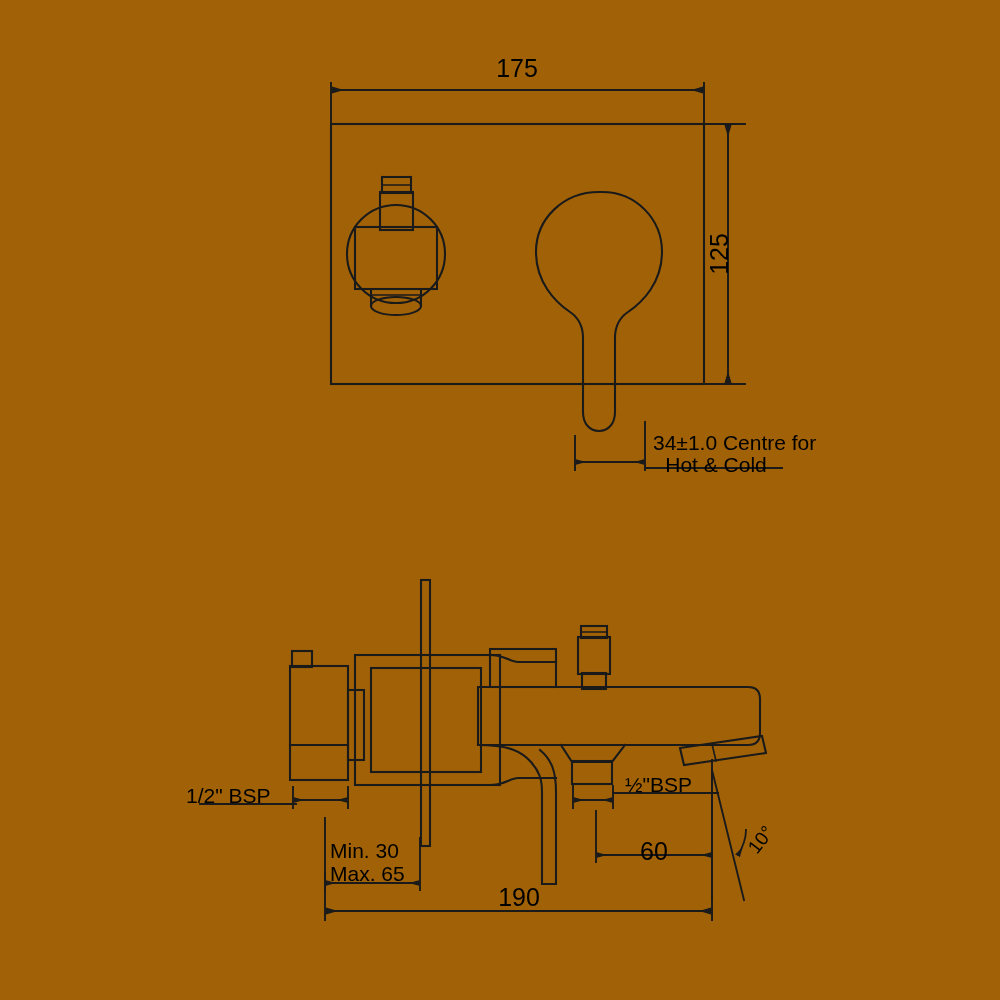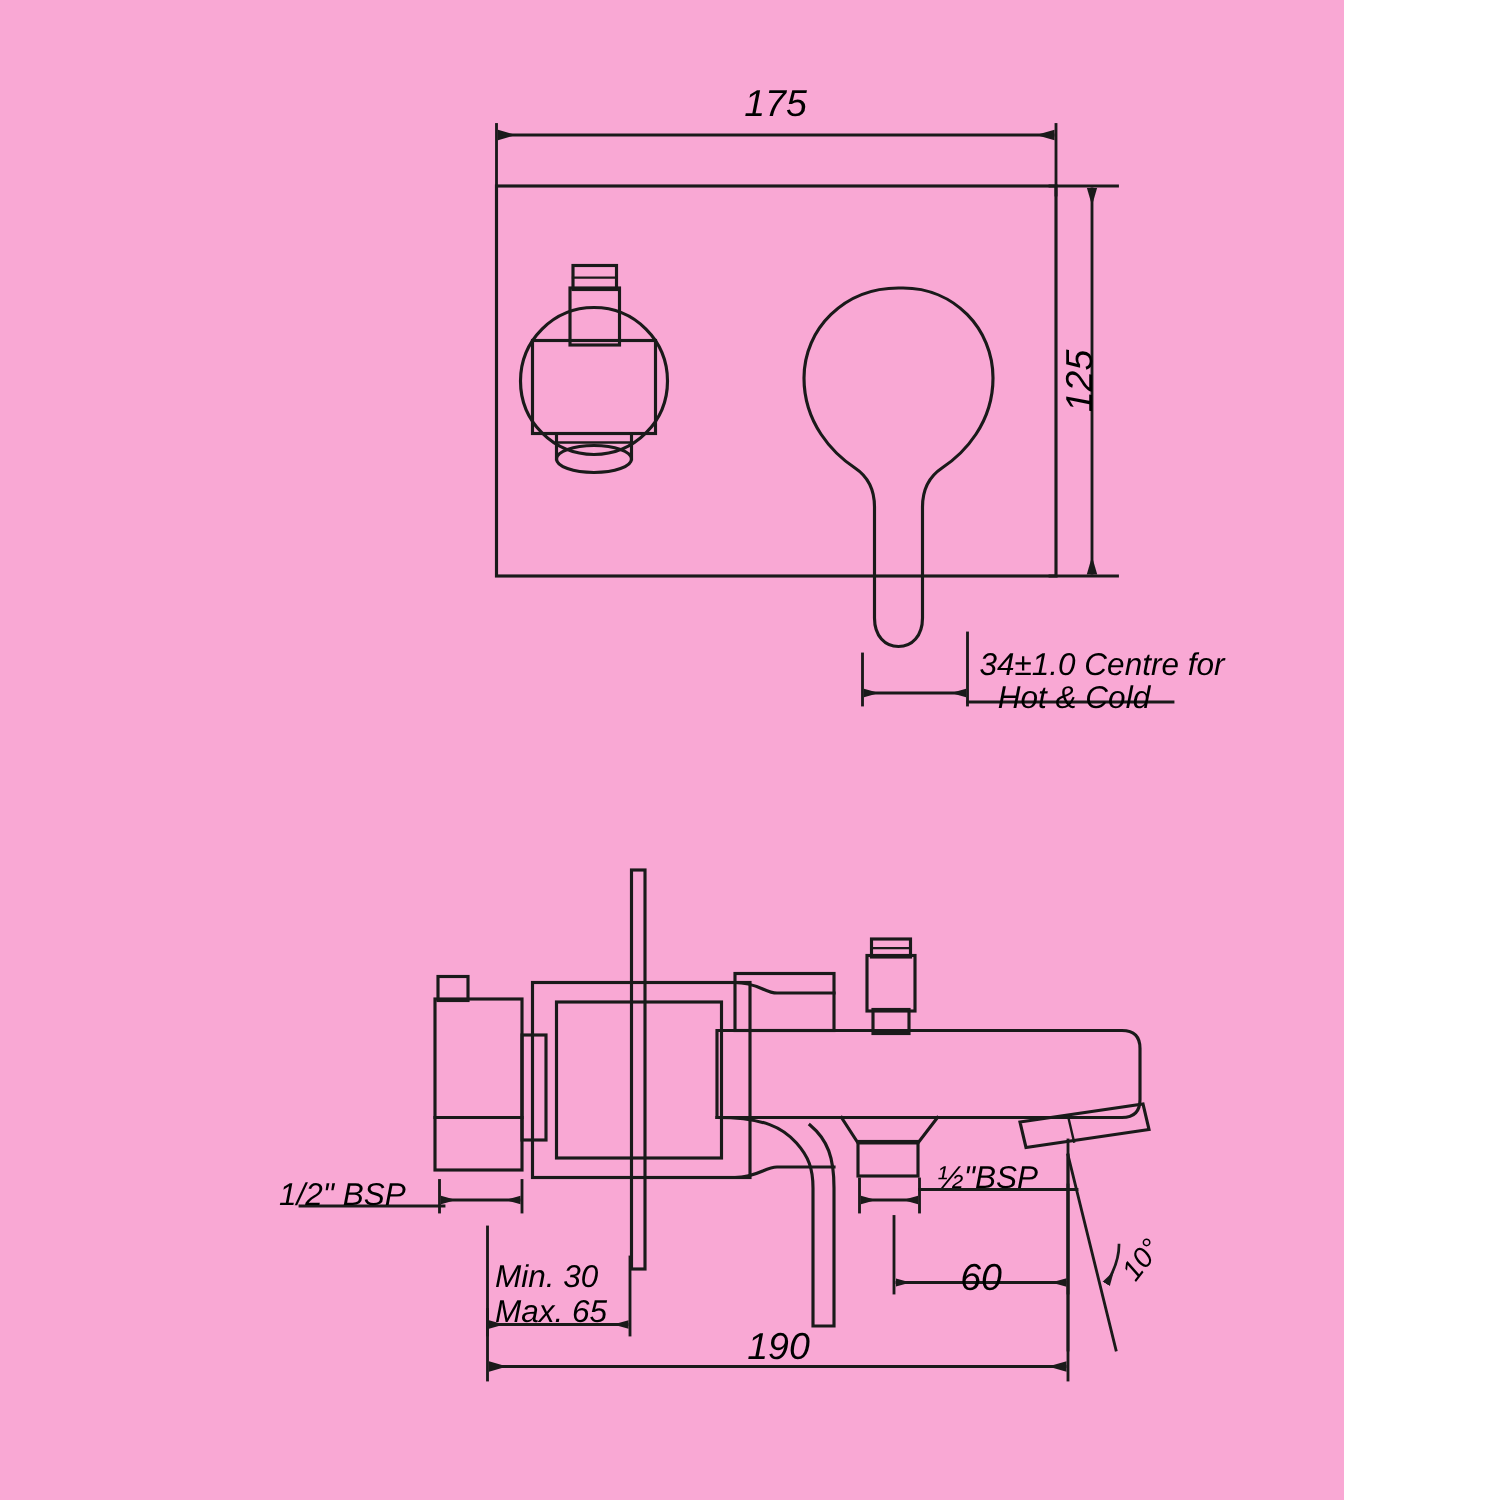--- a/index.html
+++ b/index.html
@@ -3,21 +3,21 @@
 <meta charset="utf-8">
 <title>Technical Drawing</title>
 <style>
   html,body{margin:0;padding:0;background:#ffffff;}
   body{
     width:1000px;height:1000px;
     font-family:"Liberation Sans", sans-serif;
     color:#1a1a1a;
     overflow:hidden;
   }
-  #sheet{position:relative;width:896px;height:1000px;background:#f9a8d4;font-style:italic;}
+  #sheet{position:relative;width:1000px;height:1000px;background:#a16207;}
   #svgroot{position:absolute;left:0;top:0;width:1000px;height:1000px;}
   .dim-text{
     font-family:"Liberation Sans", sans-serif;
     font-size:25px;
     fill:#000;
     font-weight:400;
   }
   .dim-text-sm{
     font-family:"Liberation Sans", sans-serif;
     font-size:21px;

